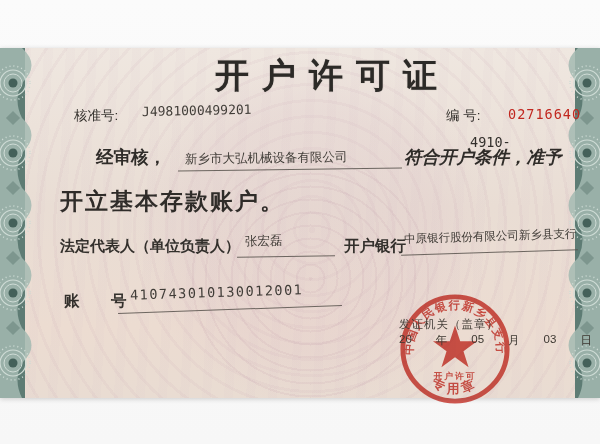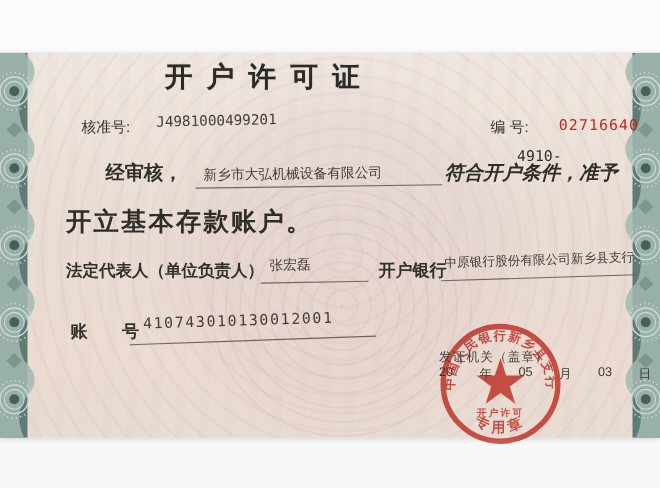--- a/index.html
+++ b/index.html
@@ -23,23 +23,23 @@
     position:absolute;left:188px;top:108px;width:245px;height:245px;border-radius:50%;
     background:
       repeating-radial-gradient(circle, rgba(190,150,165,.16) 0 2px, rgba(0,0,0,0) 2px 13px);
     opacity:.8;pointer-events:none;
   }
   .edge{position:absolute;top:48px;width:42px;height:350px;}
   .edge.left{left:0;}
   .edge.right{right:0;transform:scaleX(-1);}
   .abs{position:absolute;white-space:nowrap;}
   .title{
-    left:150px;top:53px;width:300px;text-align:left;
+    left:150px;top:53px;width:300px;text-align:right;
     font-family:Liberation Mono, monospace;
-    font-size:25px;font-weight:bold;letter-spacing:13px;color:#2c2a27;
+    font-size:34px;font-weight:bold;letter-spacing:13px;color:#2c2a27;
     text-shadow:0 0 1px rgba(44,42,39,.4);
   }
   .lbl{font-size:13.5px;color:#33302c;}
   .big{font-size:17.5px;color:#2f2c29;font-weight:600;}
   .fill{font-size:12.5px;color:#413d38;}
   .num{font-family:"DejaVu Sans Mono","Liberation Mono",monospace;}
   .red{color:#c1271f;}
   .rule{position:absolute;height:1px;background:#57524c;opacity:.85;}
   .seal-wrap{position:absolute;left:396px;top:290px;width:118px;height:118px;
     mix-blend-mode:multiply;opacity:.88;}

